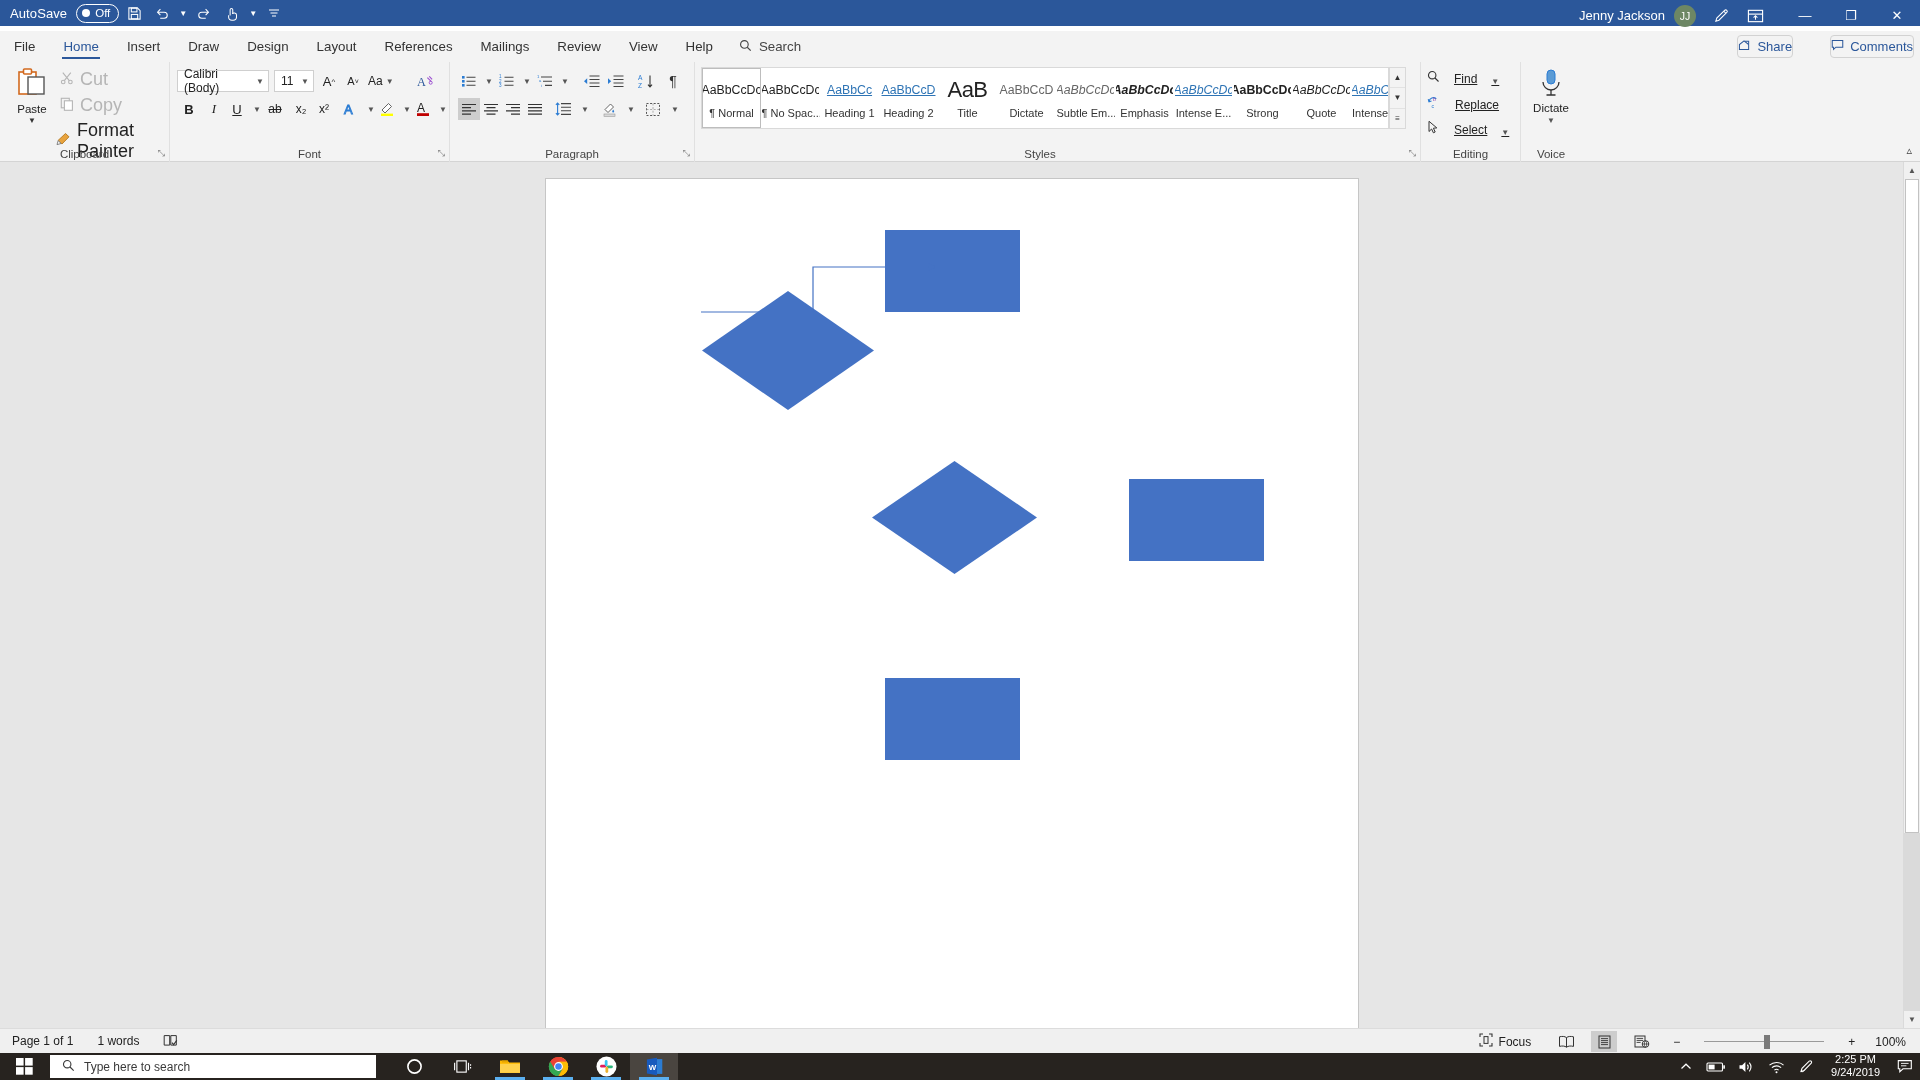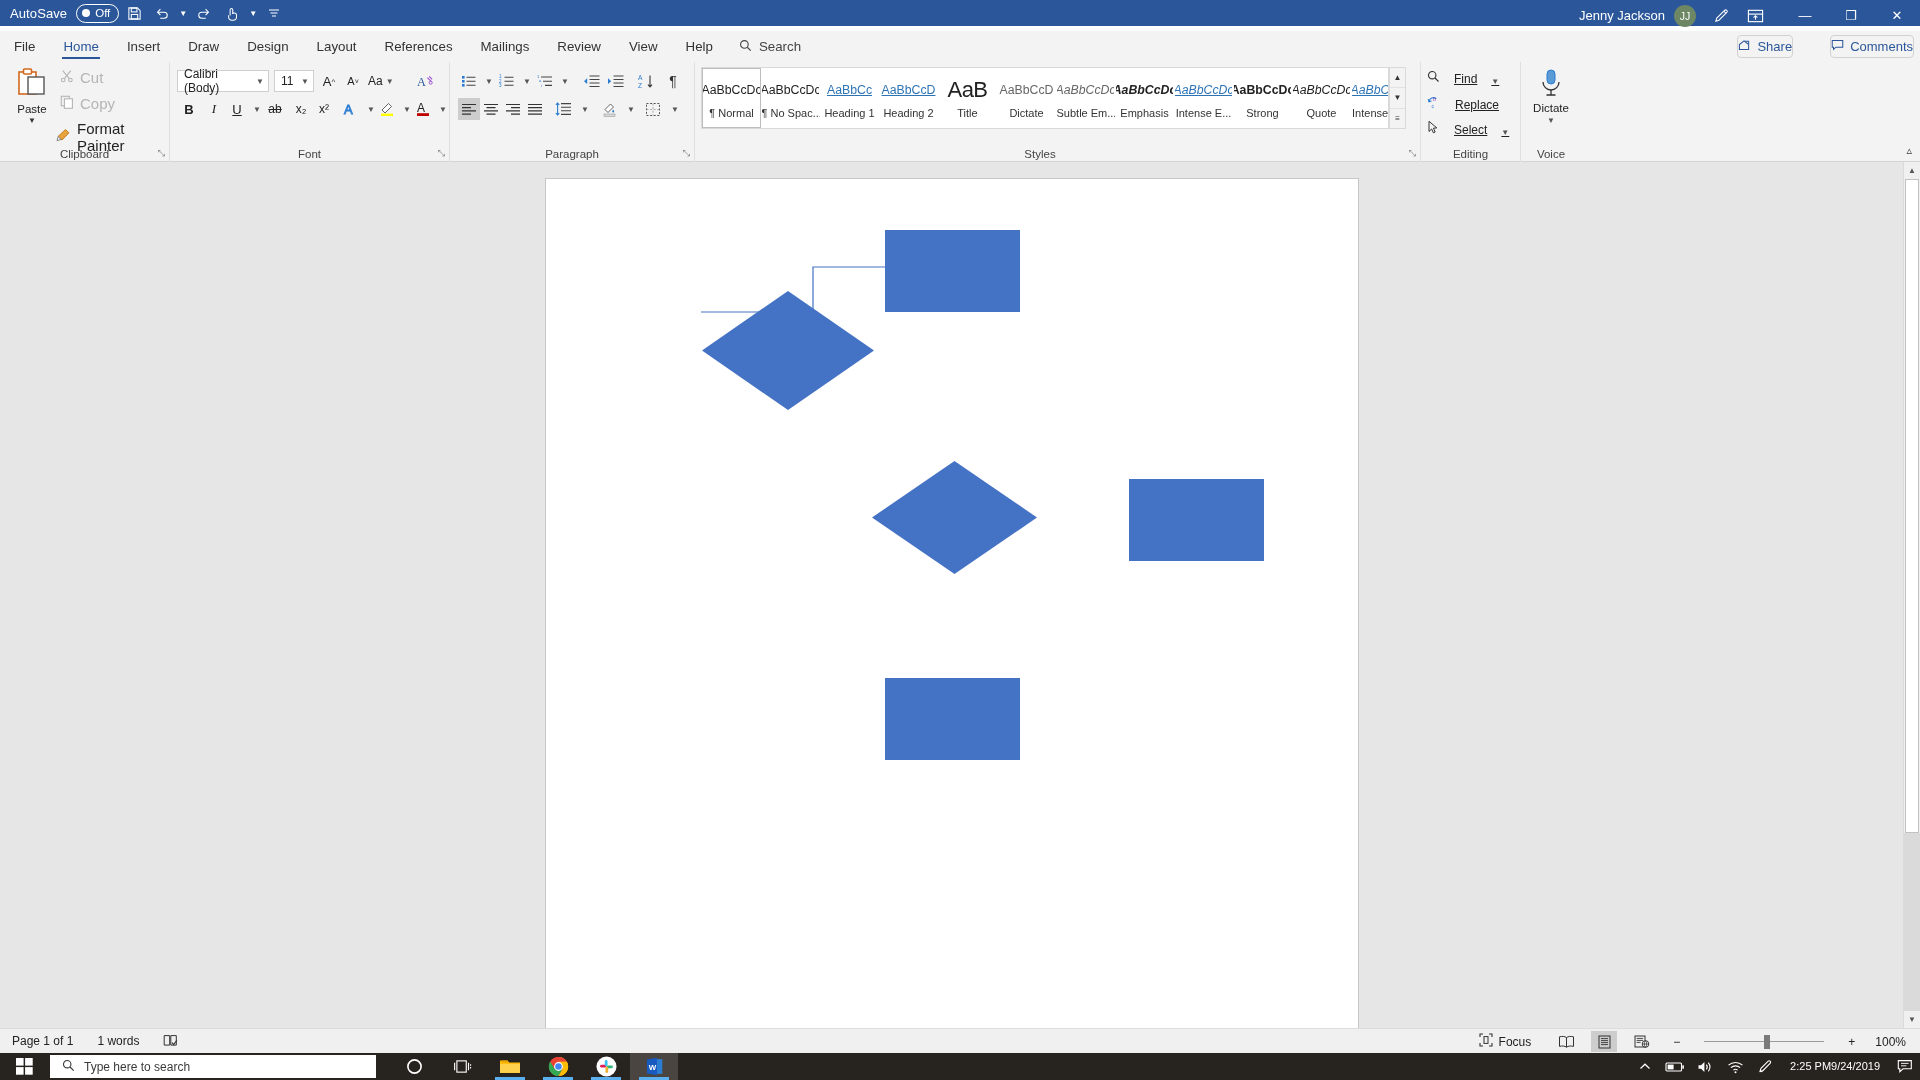--- a/index.html
+++ b/index.html
@@ -105,21 +105,21 @@
 
   
   #grp-clipboard { left: 0; width: 170px; }
   .paste-btn {
     position: absolute; left: 8px; top: 4px; width: 48px;
     display: flex; flex-direction: column; align-items: center; gap: 1px;
     font-size: 11.5px; color: #222;
   }
   .clip-item {
     position: absolute; display: flex; align-items: center; gap: 6px;
-    font-size: 15px; color: #b5b5b5;
+    font-size: 18px; color: #b5b5b5;
   }
   .clip-item.enabled { color: #222; }
 
   
   #grp-font { left: 170px; width: 280px; }
   .font-name-box, .font-size-box {
     position: absolute; top: 8px; height: 22px;
     border: 1px solid #cfcfcf; background: #fff;
     display: flex; align-items: center; justify-content: space-between;
     padding: 0 4px 0 6px; font-size: 12px; color: #222;
@@ -268,21 +268,21 @@
   .tb-app.active { background: #4a4540; }
   .tb-app .underline {
     position: absolute; bottom: 0; left: 9px; right: 9px; height: 3px; background: #5bb0f0;
   }
   .tray {
     position: absolute; right: 0; top: 0; height: 27px;
     display: flex; align-items: center; gap: 0;
   }
   .tray-icon { width: 30px; height: 27px; display: flex; align-items: center; justify-content: center; }
   .tray-clock {
-    display: flex; flex-direction: row; align-items: center; justify-content: flex-start;
+    display: flex; flex-direction: column; align-items: center; justify-content: flex-start;
     font-size: 11px; line-height: 13px; padding: 0 10px; height: 27px;
   }
   .tray-action { width: 30px; height: 27px; display: flex; align-items:center; justify-content:center; }
 </style>
 </head>
 <body>
 
 <div class="app">
 
   <div class="titlebar">

